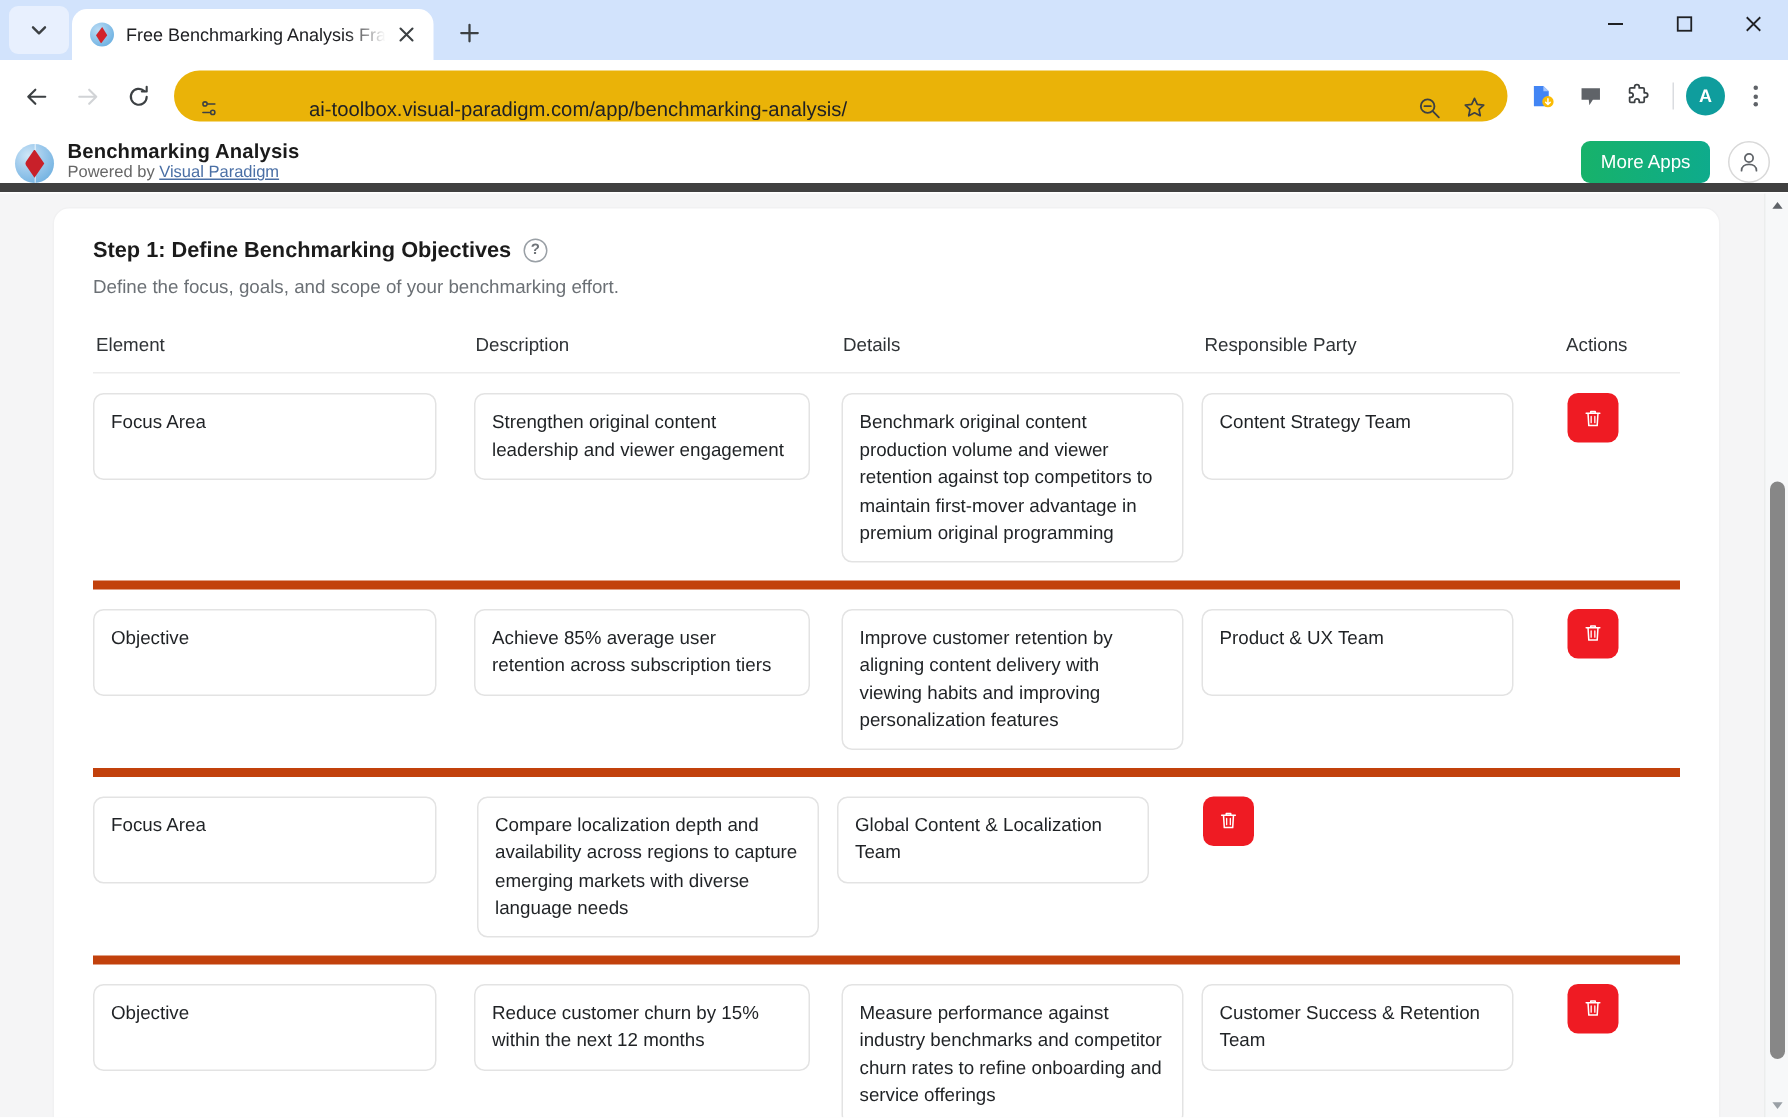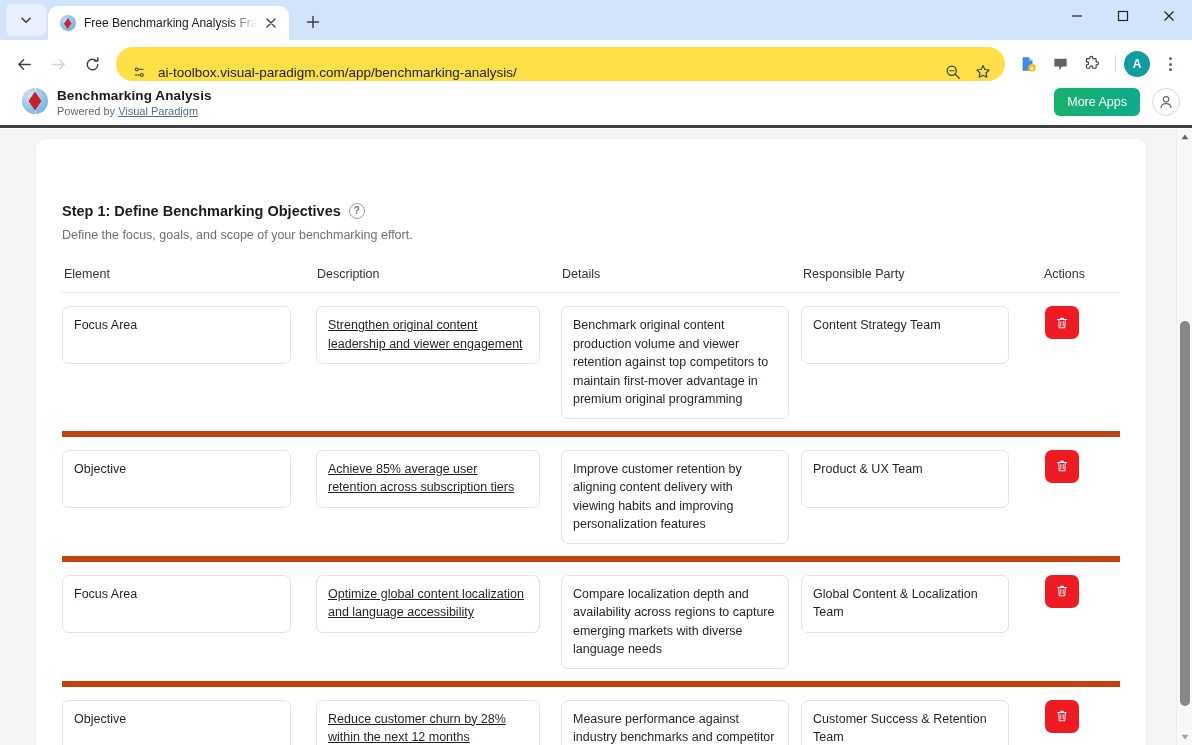--- a/index.html
+++ b/index.html
@@ -111,27 +111,28 @@
     width: 32px; height: 32px;
     border-radius: 50%;
     display: flex; align-items: center; justify-content: center;
     cursor: pointer;
     flex: 0 0 32px;
   }
   .navbtn.disabled { opacity: .45; }
   .omnibox {
     flex: 1 1 auto;
     height: 34px;
-    background: #fde047;
+    background: #eab308;
     border-radius: 17px;
     display: flex;
     align-items: center;
     padding: 16px 8px 0 12px;
     margin: 0 6px;
     min-width: 0;
+    gap: 48px;
   }
   .omni-icon { width: 22px; height: 22px; display:flex; align-items:center; justify-content:center; flex:0 0 22px; cursor:pointer;}
   .omni-url {
     flex: 1 1 auto;
     font-size: 13.5px;
     color: #202124;
     margin-left: 8px;
     white-space: nowrap;
     overflow: hidden;
     cursor: text;
@@ -156,24 +157,24 @@
   .viewport {
     flex: 1 1 auto;
     position: relative;
     background: #ffffff;
     overflow: hidden;
   }
 
   .app-header {
     height: 40px;
     background: #ffffff;
-    border-bottom: 3px solid #404040;
+    border-bottom: 6px solid #404040;
     display: flex;
-    align-items: flex-start;
-    padding: 0 12px 0 22px;
+    align-items: flex-end;
+    padding: 0 12px 0 10px;
   }
   .vp-logo {
     width: 26px; height: 26px; flex: 0 0 26px;
     margin-right: 9px;
     border-radius: 50%;
     background: radial-gradient(circle at 34% 30%, #cfe6f7 0%, #9cc9ec 42%, #5ea7db 100%);
     position: relative;
     overflow: hidden;
   }
   .vp-logo::before {
@@ -224,21 +225,21 @@
     position: absolute;
     left: 36px; top: 10px;
     width: 1110px;
     min-height: 620px;
     background: #ffffff;
     border-radius: 10px;
     padding: 20px 26px 26px 26px;
     box-shadow: 0 0 0 1px rgba(0,0,0,0.015);
   }
 
-  .step-title-row { display: flex; align-items: flex-start; gap: 8px; margin-top: 44px; }
+  .step-title-row { display: flex; align-items: flex-start; gap: 8px; }
   .step-title { font-size: 14.5px; font-weight: 700; color: #1b1b1b; }
   .help-icon {
     width: 16px; height: 16px;
     border-radius: 50%;
     border: 1.3px solid #9aa0a6;
     color: #70757a;
     font-size: 10px;
     display: flex; align-items: center; justify-content: center;
     cursor: pointer;
     font-weight: 600;
@@ -275,21 +276,21 @@
     border-radius: 7px;
     background: #fff;
     font-size: 12.5px;
     color: #1f2225;
     line-height: 18.5px;
     padding: 9px 11px;
     min-height: 58px;
     cursor: text;
   }
   .c1 .cell-box { width: 229px; }
-  .c2 .cell-box { width: 224px; margin-left: 11px; text-decoration: underline; }
+  .c2 .cell-box { width: 224px; margin-left: 11px; }
   .c3 .cell-box { width: 228px; margin-left: 13px; }
   .c4 .cell-box { width: 208px; margin-left: 10px; }
 
   .del-btn {
     width: 34px; height: 33px;
     background: #ef1b23;
     border: none;
     border-radius: 7px;
     margin-left: 11px;
     display: flex; align-items: center; justify-content: center;
@@ -522,23 +523,20 @@
                     <path d="M6.6 6.4v4.8M9.4 6.4v4.8" stroke="#fff" stroke-width="1" stroke-linecap="round"></path>
                   </svg>
               </button>
             </div>
           </div>
 
           <div class="trow">
             <div class="c1">
               <div class="cell-box">Focus Area</div>
             </div>
-            <div class="c2">
-              <div class="cell-box">Optimize global content localization and language accessibility</div>
-            </div>
             <div class="c3">
               <div class="cell-box">Compare localization depth and availability across regions to capture emerging markets with diverse language needs</div>
             </div>
             <div class="c4">
               <div class="cell-box">Global Content &amp; Localization Team</div>
             </div>
             <div class="c5">
               <button class="del-btn" title="Delete row">
                 <svg width="14" height="14" viewBox="0 0 16 16">
                     <path d="M2.8 4h10.4M6.3 4V2.6h3.4V4M4.2 4l.6 9.4h6.4L11.8 4" fill="none" stroke="#fff" stroke-width="1.15" stroke-linecap="round" stroke-linejoin="round"></path>
@@ -546,21 +544,21 @@
                   </svg>
               </button>
             </div>
           </div>
 
           <div class="trow">
             <div class="c1">
               <div class="cell-box">Objective</div>
             </div>
             <div class="c2">
-              <div class="cell-box">Reduce customer churn by 28% within the next 12 months</div>
+              <div class="cell-box">Reduce customer churn by 15% within the next 12 months</div>
             </div>
             <div class="c3">
               <div class="cell-box">Measure performance against industry benchmarks and competitor churn rates to refine onboarding and service offerings</div>
             </div>
             <div class="c4">
               <div class="cell-box">Customer Success &amp; Retention Team</div>
             </div>
             <div class="c5">
               <button class="del-btn" title="Delete row">
                 <svg width="14" height="14" viewBox="0 0 16 16">

